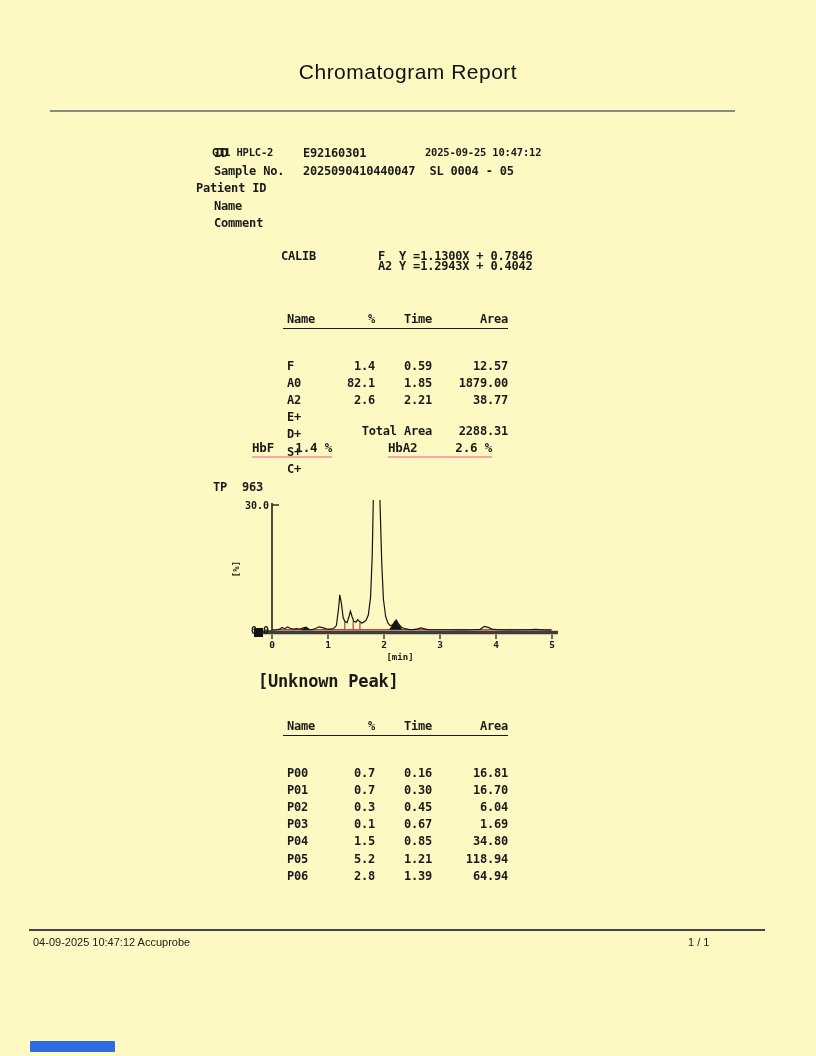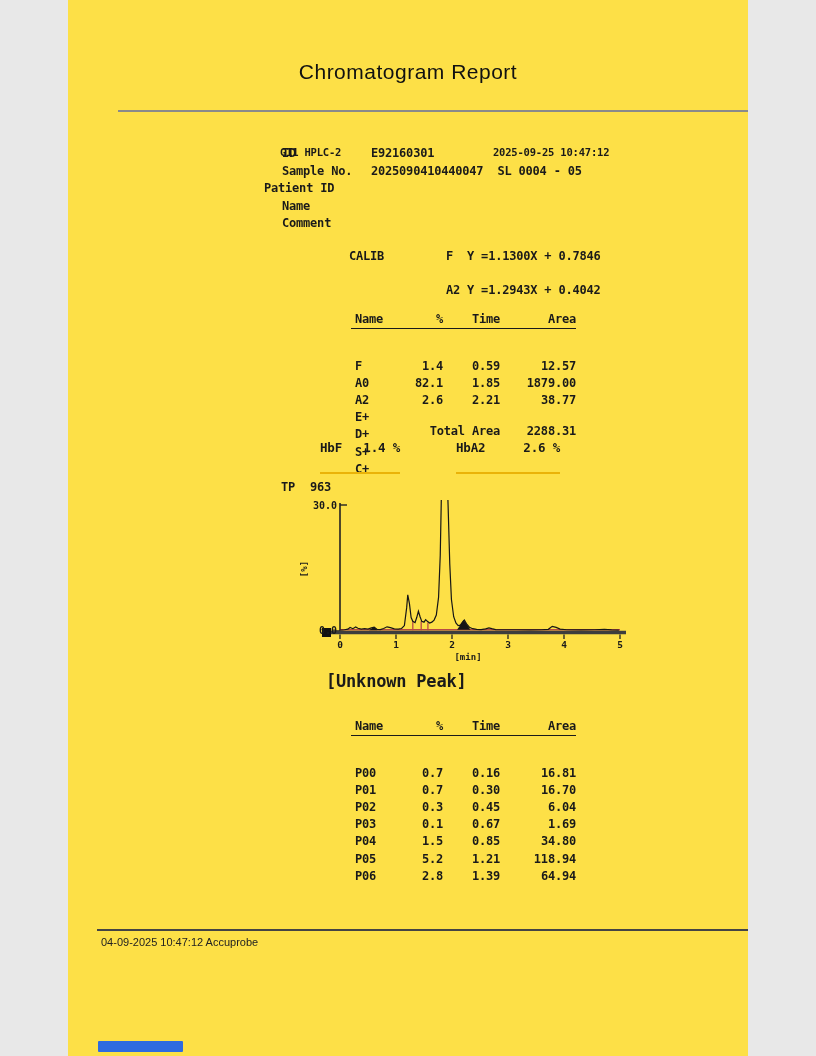--- a/index.html
+++ b/index.html
@@ -1,38 +1,38 @@
 <!DOCTYPE html>
 <html><head>
 <meta charset="utf-8">
 <style>
   * { margin:0; padding:0; box-sizing:border-box; }
   body { background:#e8e8e8; font-family:"DejaVu Sans Mono", monospace; }
   .page {
-    position:relative; width:680px; height:1056px; background:#fde047;
+    position:relative; width:816px; height:1056px; background:#fef9c3;
     margin:0 auto; overflow:hidden; color:#1a1a1a;
   }
   .abs { position:absolute; }
   .title {
     font-family:"Liberation Sans", sans-serif; font-size:21px; font-weight:400;
     color:#111; width:100%; text-align:center; top:60px; letter-spacing:0.5px;
   }
   .rule { background:#8a8a8a; height:2px; }
   .mono { font-family:"DejaVu Sans Mono", monospace; font-size:12px; font-weight:bold;
           white-space:pre; color:#1a1a1a; letter-spacing:-0.2px; }
   .mono-sm { font-size:10.5px;margin-top:17px; }
   .tbl { width:225px; }
   .trow { display:grid; grid-template-columns:50px 42px 57px 76px; height:17.2px; align-items:center; }
   .thead { border-bottom:1.6px solid #1a1a1a; height:19px; }
   .c-name { text-align:left; padding-left:4px; }
   .c-num  { text-align:right; }
   .total-row { display:grid; grid-template-columns:50px 42px 57px 76px; width:225px; }
   .total-label { grid-column:2/4; text-align:right; }
-  .summary-seg { display:flex; justify-content:space-between; border-bottom:2px solid #eab308;
-                 font-size:12.5px; padding-bottom:17px;text-align:center; }
+  .summary-seg { display:flex; justify-content:space-between; border-bottom:2px solid #fca5a5;
+                 font-size:12.5px; padding-bottom:1px;text-align:center; }
   .section-title { font-size:17px; }
   .footer-text { font-family:"Liberation Sans", sans-serif; font-size:11px; color:#222; }
   .org-text { font-family:"Liberation Sans", sans-serif; font-size:9.5px; color:#111; line-height:15px; }
   .blue-bar { background:#2e6be0; border-radius:1px; }
   svg text { font-family:"DejaVu Sans Mono", monospace; font-weight:bold; fill:#1a1a1a; }
 </style>
 </head>
 <body>
 
 <div class="page">
@@ -49,21 +49,21 @@
   <div class="abs mono" style="left:303px; top:163.5px;">2025090410440047  SL 0004 - 05</div>
   <div class="abs mono" style="left:196px; top:181px;">Patient ID</div>
   <div class="abs mono" style="left:303px; top:181px;"></div>
   <div class="abs mono" style="left:214px; top:198.5px;">Name</div>
   <div class="abs mono" style="left:303px; top:198.5px;"></div>
   <div class="abs mono" style="left:214px; top:216px;">Comment</div>
   <div class="abs mono" style="left:303px; top:216px;"></div>
 
   <div class="abs mono" style="left:281px; top:249px;">CALIB</div>
   <div class="abs mono" style="left:378px; top:249px;">F  Y =1.1300X + 0.7846</div>
-  <div class="abs mono" style="left:378px; top:283px;text-align:center;">A2 Y =1.2943X + 0.4042</div>
+  <div class="abs mono" style="left:378px; top:259px;text-align:center;">A2 Y =1.2943X + 0.4042</div>
 
   <div class="abs tbl mono" style="left:283px; top:282px;">
     <div class="trow thead">
       <span class="c-name">Name</span>
       <span class="c-num">%</span>
       <span class="c-num">Time</span>
       <span class="c-num">Area</span>
     </div>
     <div id="fraction-rows"><div class="trow"><span class="c-name">F</span><span class="c-num">1.4</span><span class="c-num">0.59</span><span class="c-num">12.57</span></div><div class="trow"><span class="c-name">A0</span><span class="c-num">82.1</span><span class="c-num">1.85</span><span class="c-num">1879.00</span></div><div class="trow"><span class="c-name">A2</span><span class="c-num">2.6</span><span class="c-num">2.21</span><span class="c-num">38.77</span></div><div class="trow"><span class="c-name">E+</span><span class="c-num"></span><span class="c-num"></span><span class="c-num"></span></div><div class="trow"><span class="c-name">D+</span><span class="c-num"></span><span class="c-num"></span><span class="c-num"></span></div><div class="trow"><span class="c-name">S+</span><span class="c-num"></span><span class="c-num"></span><span class="c-num"></span></div><div class="trow"><span class="c-name">C+</span><span class="c-num"></span><span class="c-num"></span><span class="c-num"></span></div></div>
   </div>

